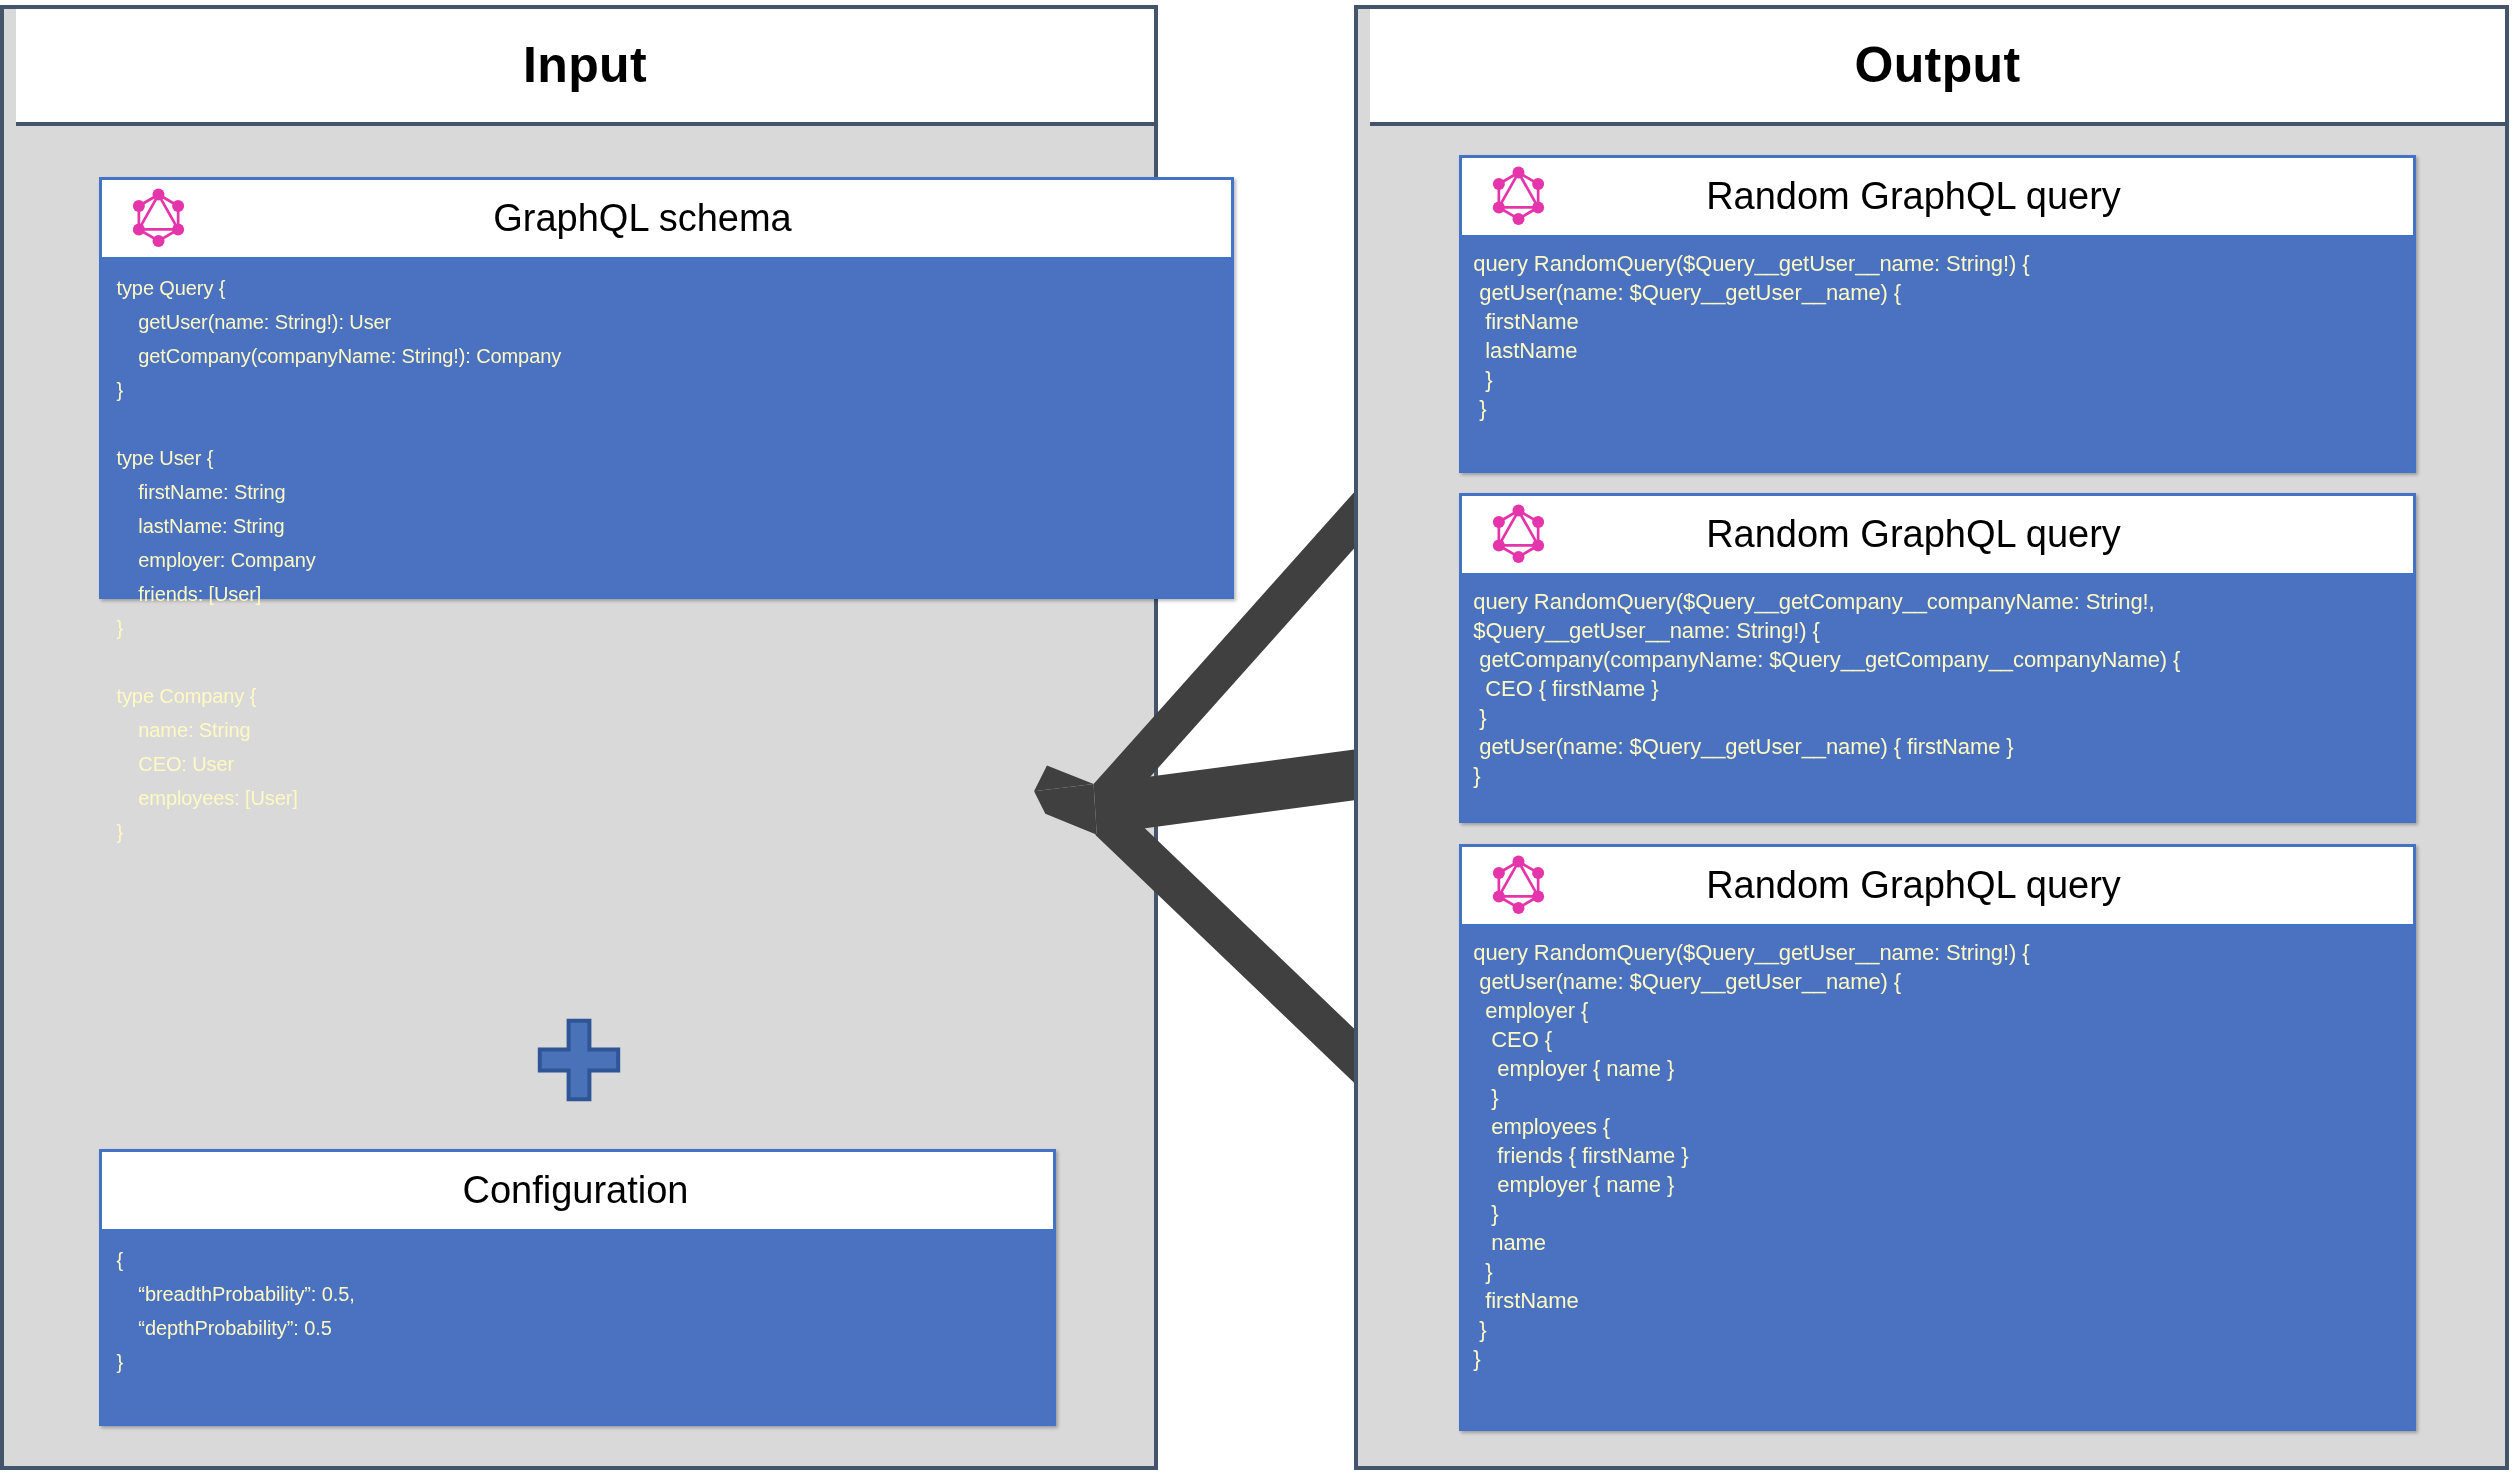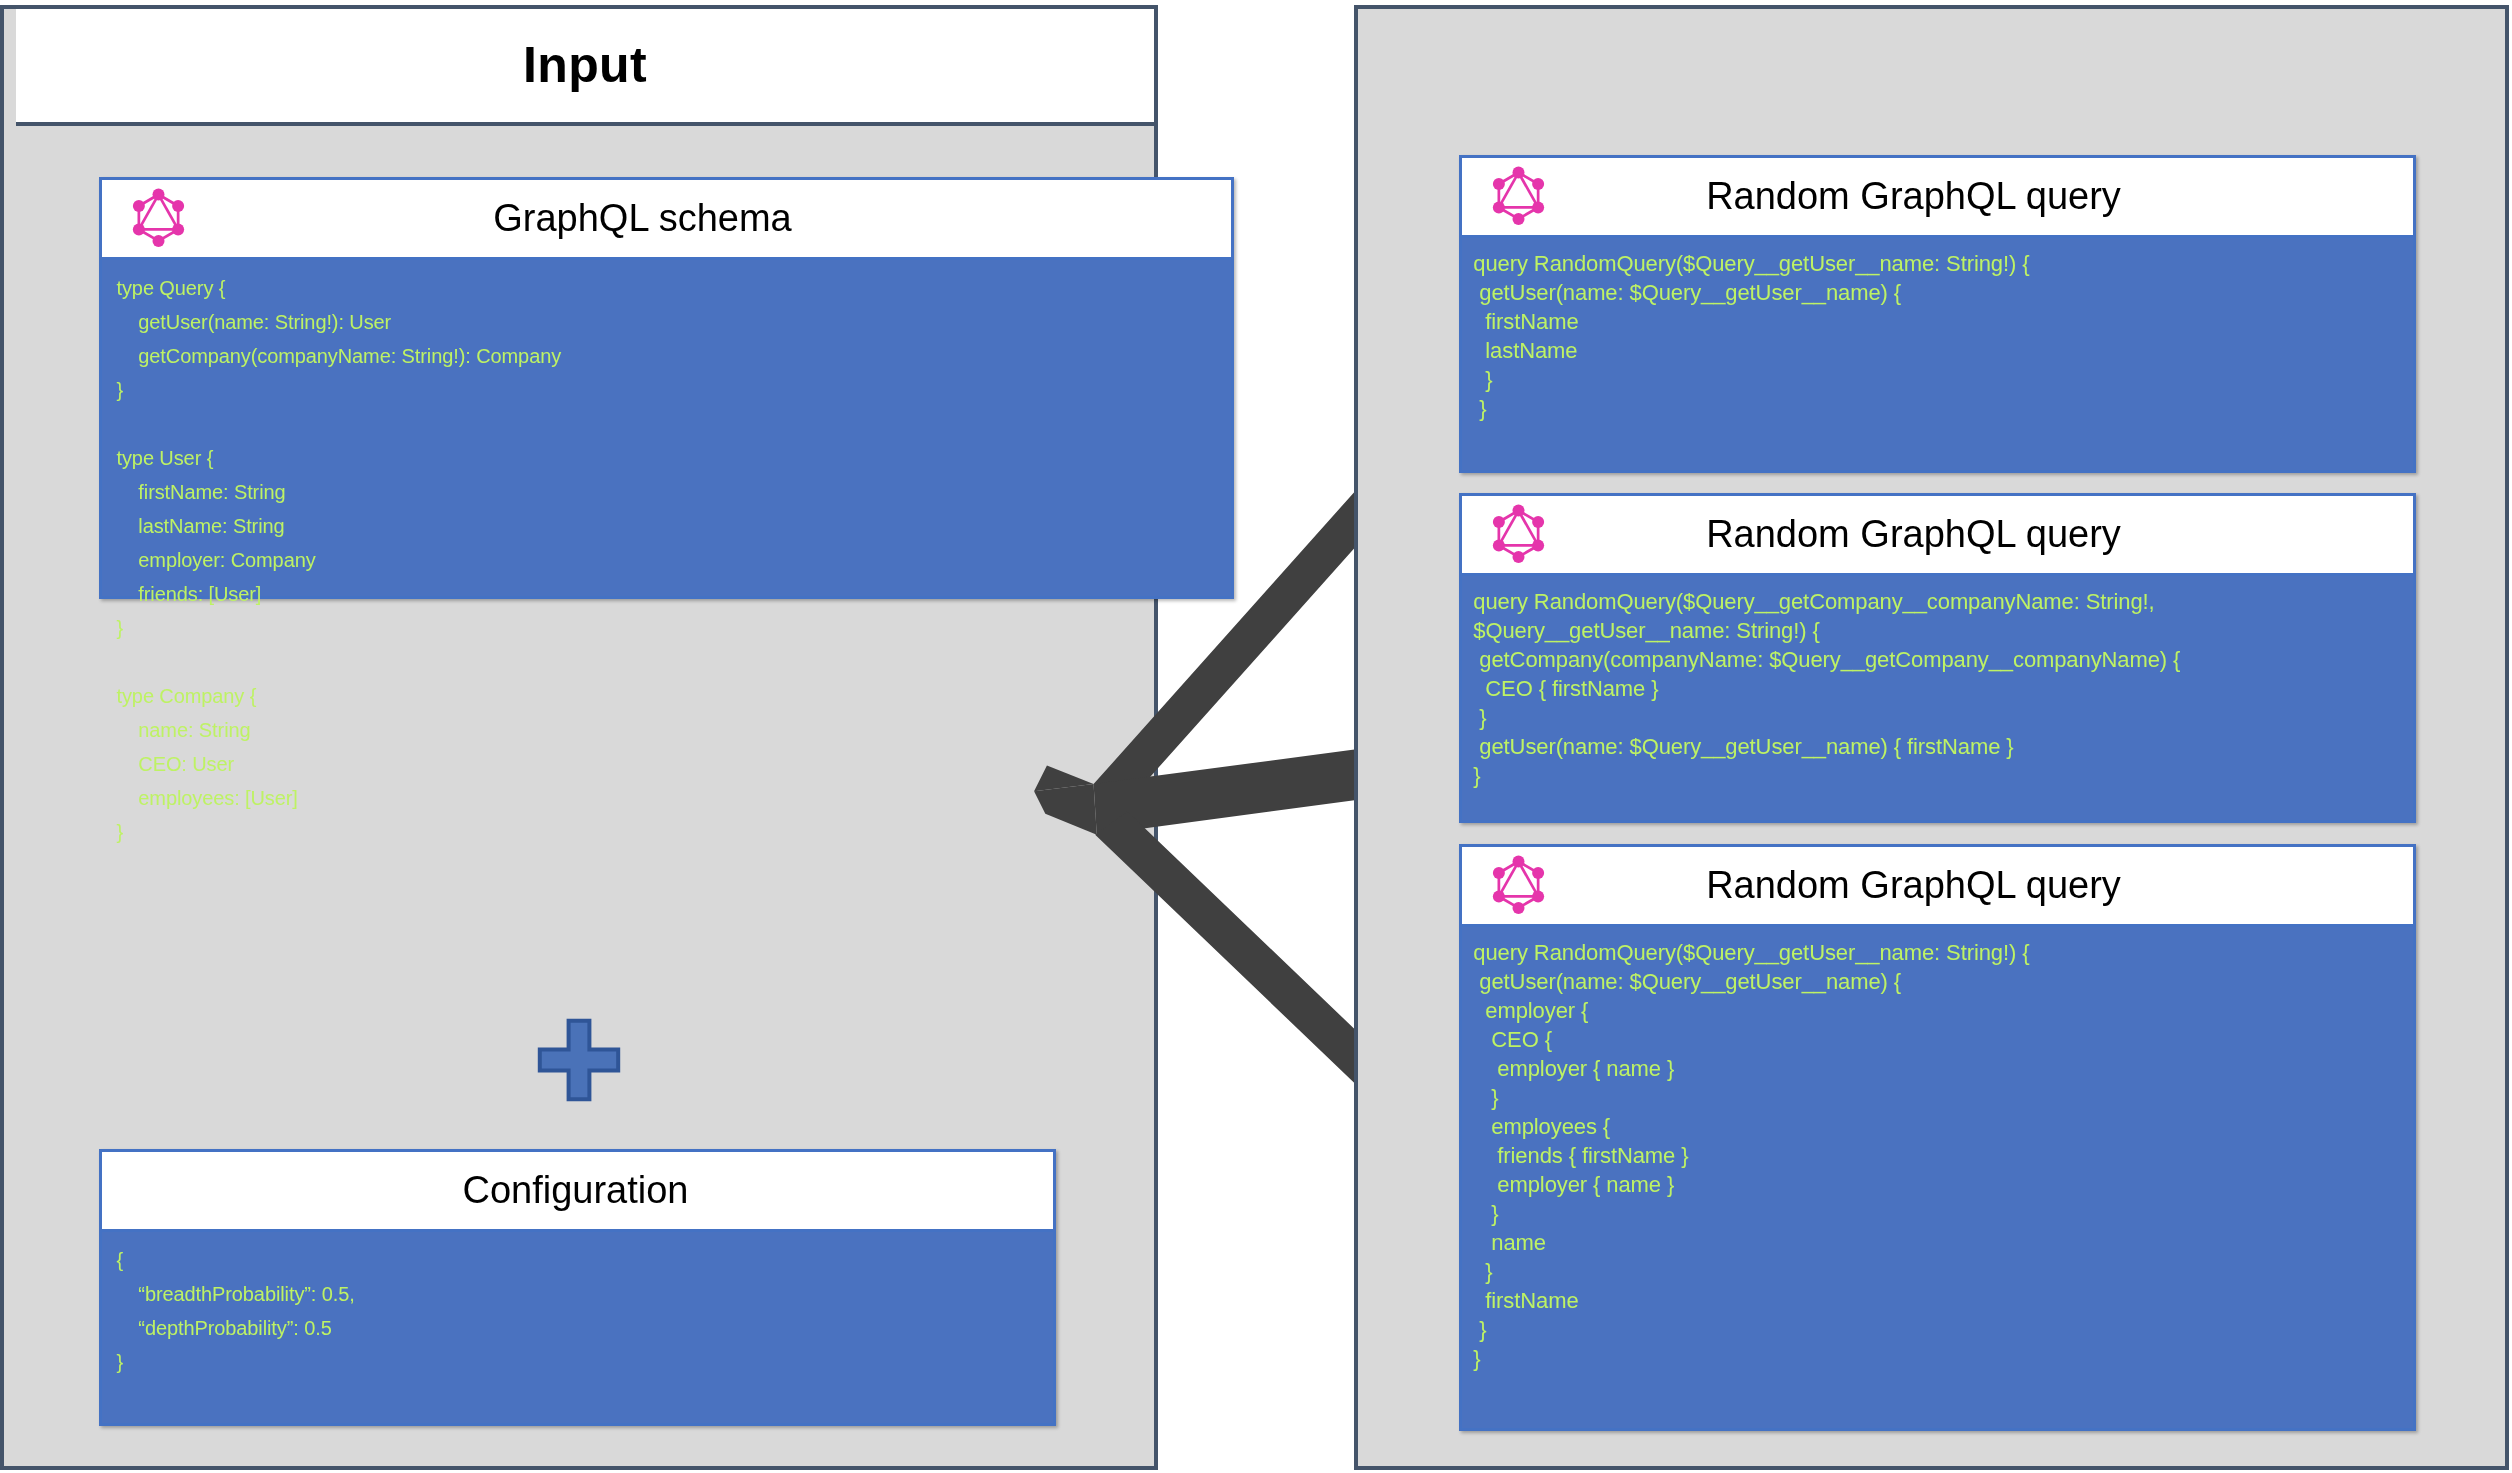--- a/index.html
+++ b/index.html
@@ -12,21 +12,21 @@
                 display:flex;align-items:center;justify-content:center;}
   .panel-title{font-size:50px;font-weight:bold;color:#000000;letter-spacing:0.4px;}
 
   .card{position:absolute;box-sizing:border-box;border:3.2px solid #4472c4;background:#4a72c0;
         box-shadow:1.6px 2.4px 3.2px rgba(0,0,0,.28);}
   .card-header{height:80px;background:#ffffff;border-bottom:3.2px solid #4472c4;
                box-sizing:border-box;display:flex;align-items:center;position:relative;}
   .card-title{flex:1;text-align:center;font-size:38px;color:#000;padding-right:48px;}
   .gql-logo{position:absolute;left:29px;top:50%;transform:translateY(-50%);
             width:55px;height:60px;}
-  .code{color:#bef264;font-size:22px;line-height:29px;white-space:pre;
+  .code{color:#fef9c3;font-size:22px;line-height:29px;white-space:pre;
         padding:11.3px 0 11.3px 11.3px;letter-spacing:-0.1px;}
   .code.big{font-size:20px;line-height:34px;padding-left:14.5px;}
 
   .plus{position:absolute;}
   .plus svg{display:block;}
 
   .arrows{position:absolute;left:1029px;top:161px;width:499px;height:1206px;overflow:visible;}
 </style>
 </head>
 <body>
@@ -109,20 +109,23 @@
 
       <path d="M 82 838 L 556 1292 L 534 1322 L 638 1340 L 620 1236 L 596 1263 L 122 809 Z"></path>
 
       <path d="M 80 775 L 84 838 L 20 812 L 6 784 Z"></path>
       <path d="M 80 775 L 6 784 L 22 752 Z"></path>
     </g>
   </svg>
 </div>
 
 <div class="panel" style="left:1354px;top:4.8px;width:1155px;height:1465px;">
+  <div class="panel-header">
+    <span class="panel-title">Output</span>
+  </div>
 
   <div class="card" style="left:101px;top:146px;width:957px;height:318px;">
     <div class="card-header">
       <span class="gql-logo">
         <svg viewBox="0 0 100 110" width="55" height="60">
           <g stroke="#e535ab" stroke-width="5" fill="none">
             <line x1="50" y1="12" x2="14" y2="33"></line>
               <line x1="50" y1="12" x2="86" y2="33"></line>
             <line x1="86" y1="33" x2="86" y2="76"></line>
               <line x1="86" y1="76" x2="50" y2="97"></line>

